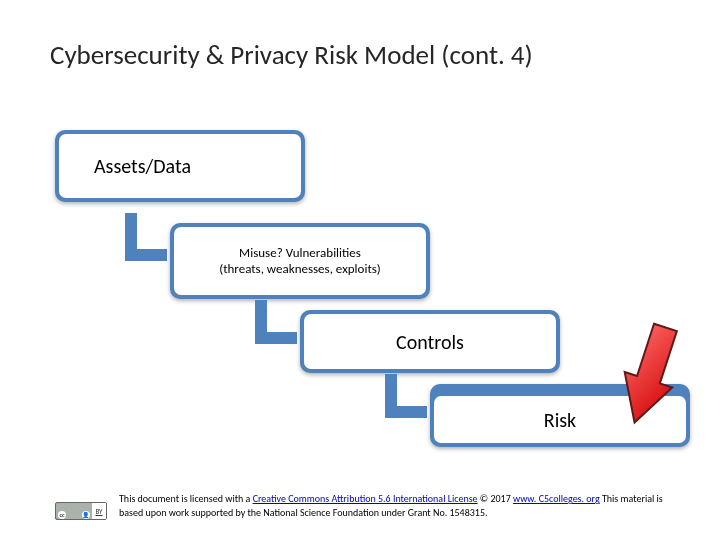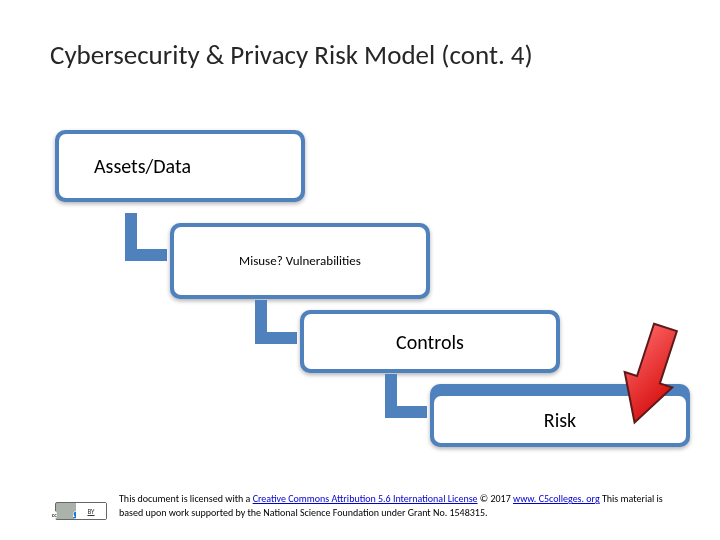--- a/index.html
+++ b/index.html
@@ -86,21 +86,21 @@
     border: 1px solid #666;
     border-radius: 2px;
     display: flex;
     align-items: center;
     font-size: 8px;
     position: relative;
     flex-shrink: 0;
     margin-top: 10px;
   }
   .cc-badge .cc-left {
-    width: 20px;
+    width: 36px;
     height: 100%;
     display: flex;
     align-items: flex-end;
     justify-content: center;
     gap: 16px;
   }
   .cc-badge .cc-right {
     flex: 1;
     height: 100%;
     background: #fff;
@@ -137,20 +137,21 @@
 
 <div class="box box1">
   <div class="box-inner">Assets/Data</div>
 </div>
 
 <div class="elbow elbow1"></div>
 
 <div class="box box2">
   <div class="box-inner">
     <div>Misuse?  Vulnerabilities</div>
+    <div>(threats, weaknesses, exploits)</div>
   </div>
 </div>
 
 <div class="elbow elbow2"></div>
 
 <div class="box box3">
   <div class="box-inner">Controls</div>
 </div>
 
 <div class="elbow elbow3"></div>

